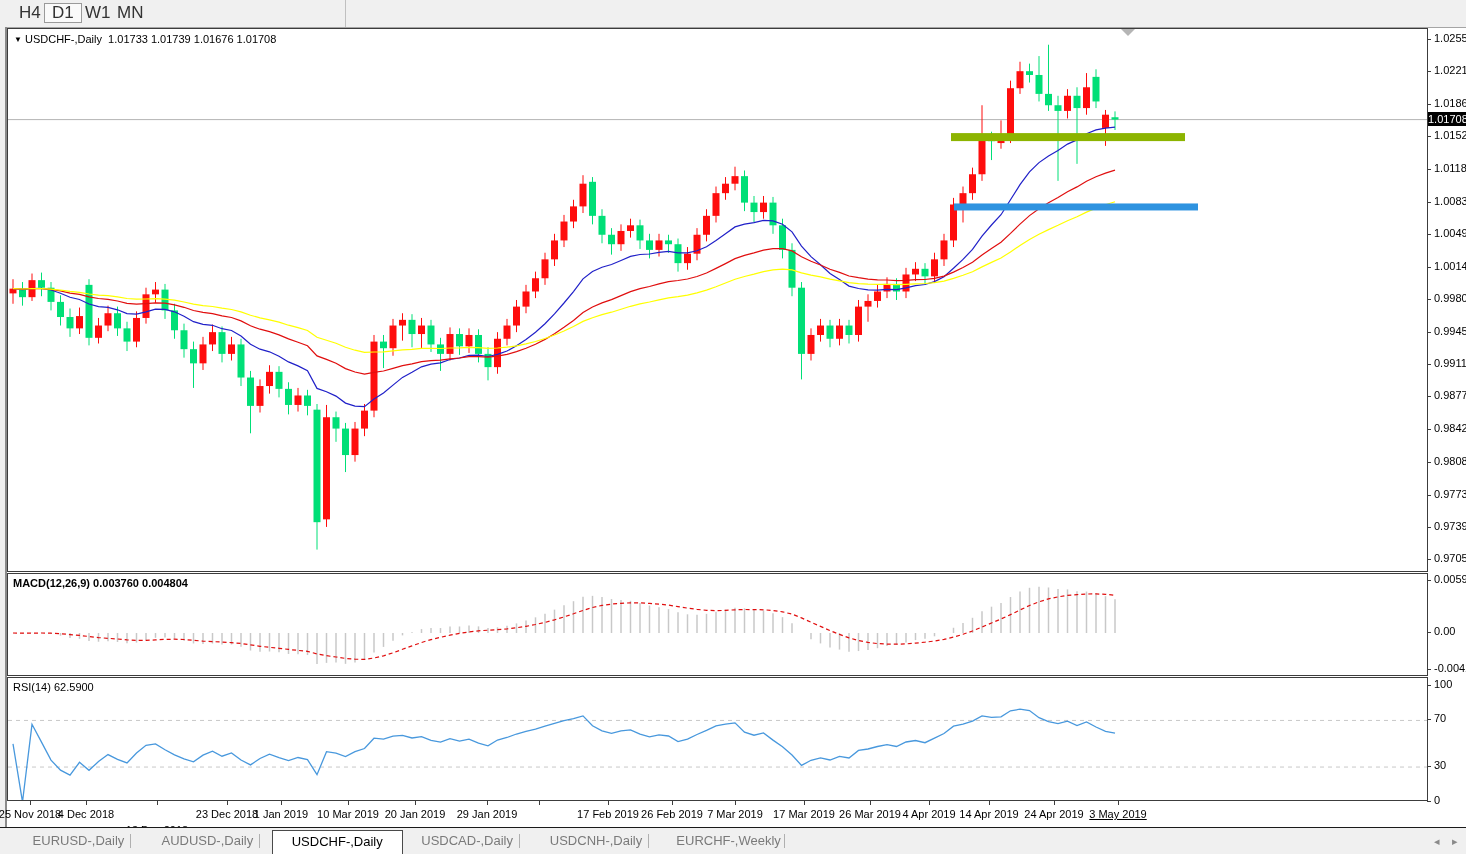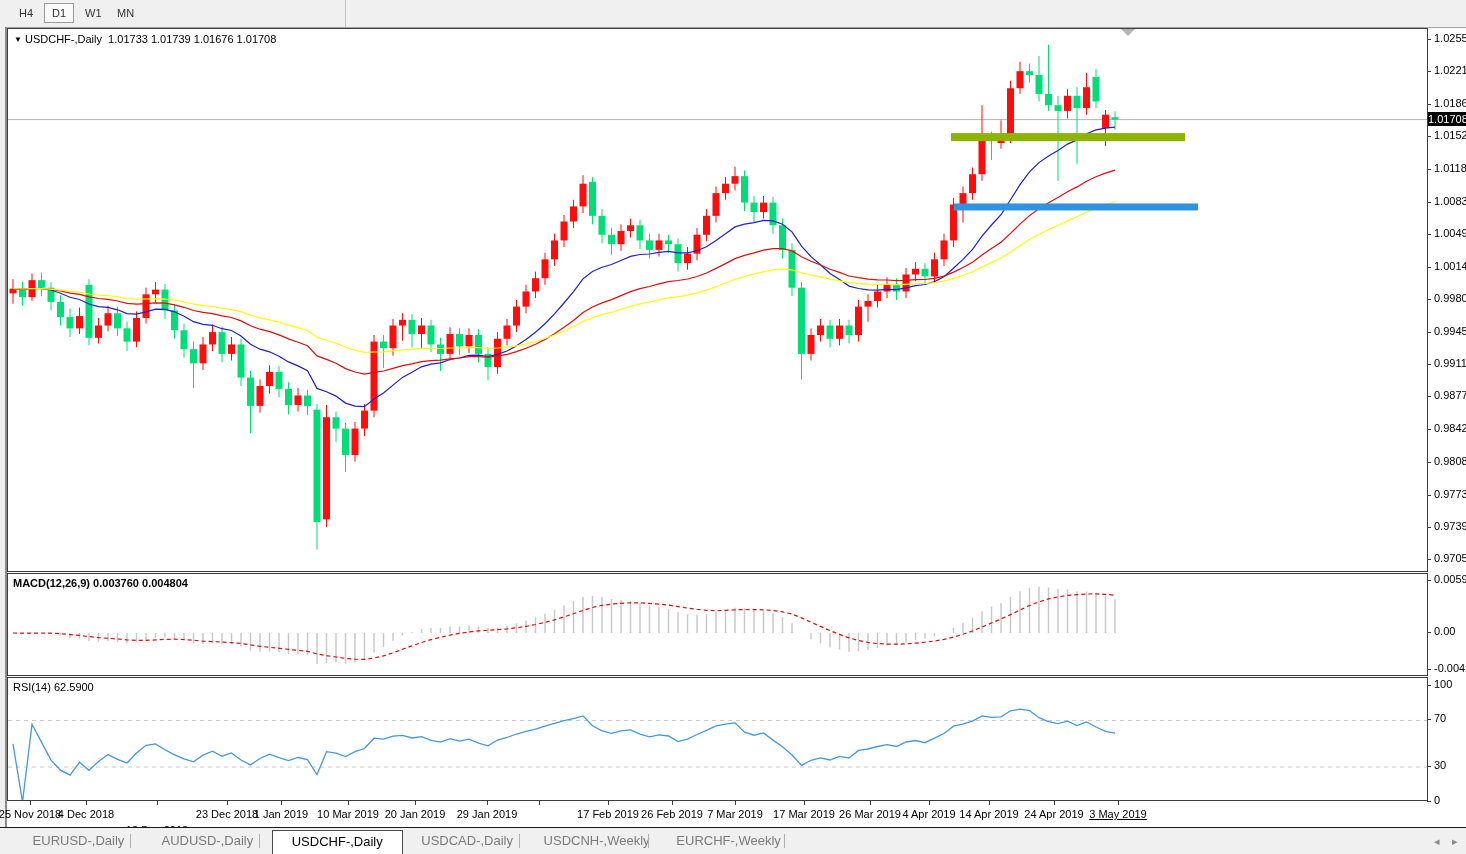--- a/index.html
+++ b/index.html
@@ -1,21 +1,21 @@
 <!DOCTYPE html>
 <html><head>
 <meta charset="utf-8">
 <style>
   html,body{margin:0;padding:0;background:#e8e8e8;}
   #window{position:relative;width:1466px;height:854px;background:#ffffff;overflow:hidden;
           font-family:"Liberation Sans",sans-serif;}
   
   #tf-toolbar{position:absolute;left:0;top:0;width:1466px;height:27px;background:#f0f0f0;
               border-bottom:1px solid #a5a5a5;}
-  .tf-tab{position:absolute;top:4px;height:18px;line-height:18px;padding:0 7px;font-size:11px;
+  .tf-tab{position:absolute;top:4px;height:18px;line-height:18px;padding:0 7px;font-size:17px;
           color:#333;cursor:default;}
   .tf-tab.active{background:#fafafa;border:1px solid #9a9a9a;top:3px;}
   #tf-sep{position:absolute;left:345px;top:0;width:1px;height:27px;background:#c0c0c0;}
   
   #left-edge{position:absolute;left:0;top:27px;width:7px;height:800px;background:#f0f0f0;
              border-right:2px solid #8a8a8a;box-sizing:border-box;}
   
   .panel{position:absolute;left:7px;width:1421px;background:#fff;border:1px solid #3c3c3c;box-sizing:border-box;}
   #panel-main{top:28px;height:544px;}
   #panel-macd{top:573px;height:103px;}
@@ -502,21 +502,21 @@
     </div>
 
   <div id="bottom-bar">
       <div class="sym-tab" style="left: 14px; width: 104.9px; text-align: center;">EURUSD-,Daily</div>
       <div class="sym-sep" style="left: 129.9px;"></div>
       <div class="sym-tab" style="left: 142.9px; width: 104.9px; text-align: center;">AUDUSD-,Daily</div>
       <div class="sym-sep" style="left: 258.8px;"></div>
       <div class="sym-tab active" style="left: 271.8px; width: 104.9px; text-align: center;">USDCHF-,Daily</div>
       <div class="sym-tab" style="left: 402.7px; width: 104.9px; text-align: center;">USDCAD-,Daily</div>
       <div class="sym-sep" style="left: 518.6px;"></div>
-      <div class="sym-tab" style="left: 531.6px; width: 104.9px; text-align: center;">USDCNH-,Weekly</div>
+      <div class="sym-tab" style="left: 531.6px; width: 104.9px; text-align: center;">USDCNH-,Daily</div>
       <div class="sym-sep" style="left: 647.5px;"></div>
       <div class="sym-tab" style="left: 660.5px; width: 112.2px; text-align: center;">EURCHF-,Weekly</div>
       <div class="sym-sep" style="left: 783.7px;"></div>
       <div class="scroll-arrow" style="left: 1434px;">◂</div>
       <div class="scroll-arrow" style="left: 1452px;">▸</div>
     </div>
 
 <div class="lbl axis-label" style="top: 32px;">1.02550</div>
     <div class="tickmark" style="left: 1427px; top: 39px; width: 4px; height: 1px;"></div>
     <div class="lbl axis-label" style="top: 64.1453px;">1.02210</div>

